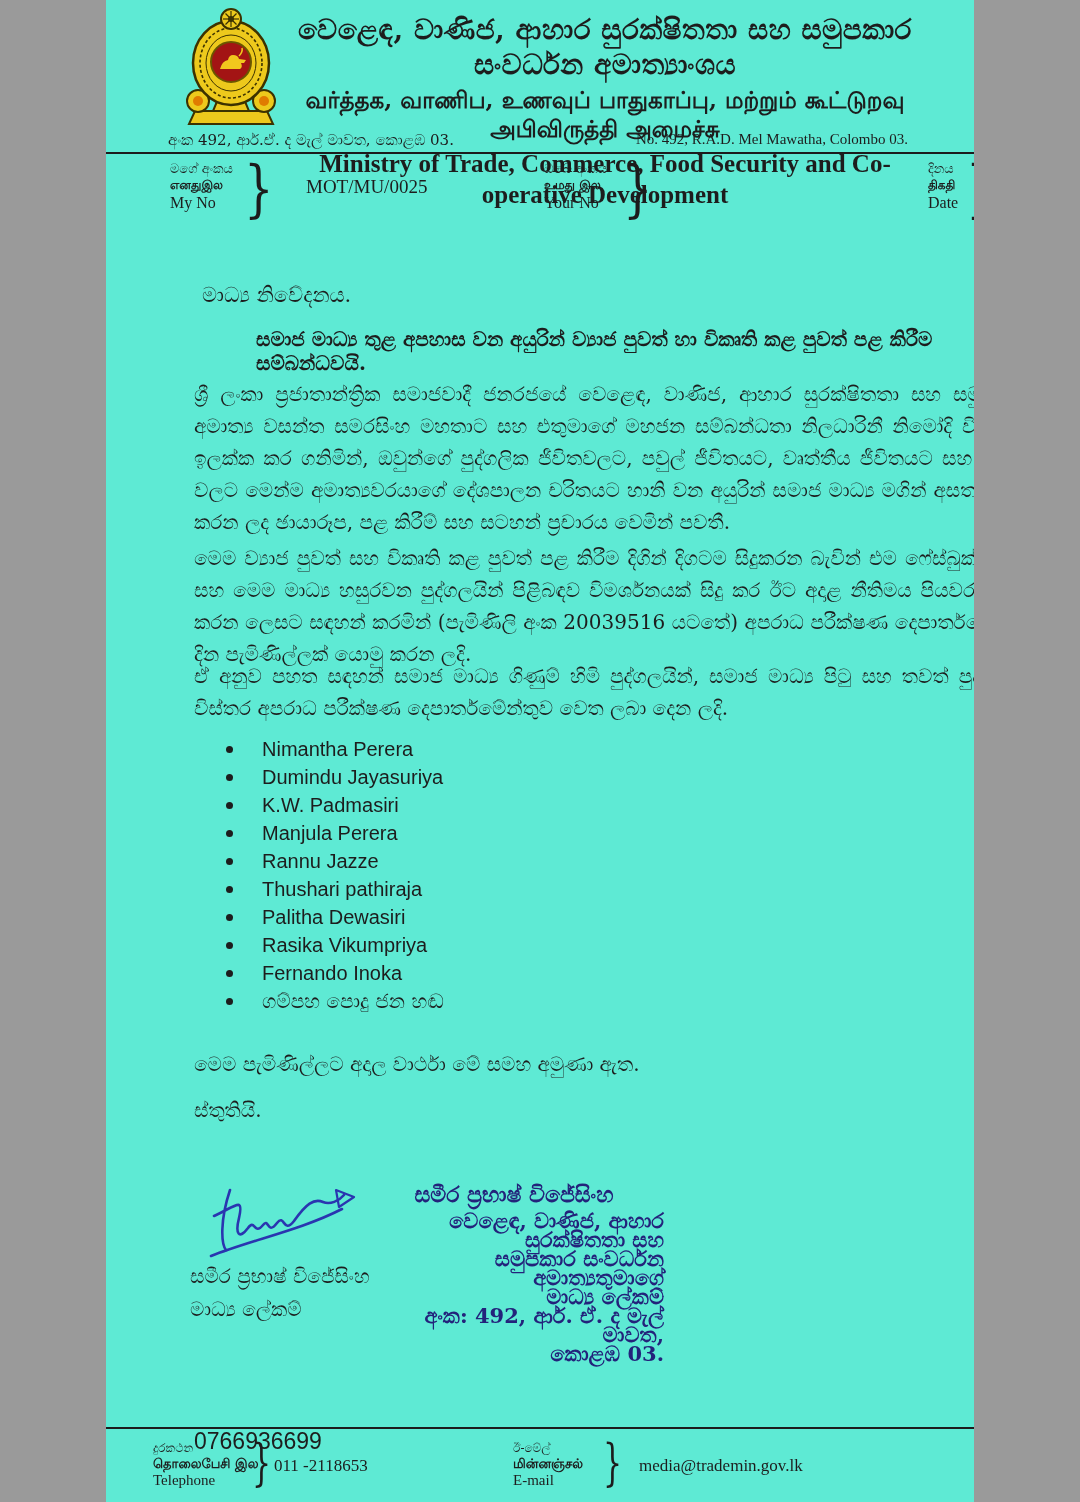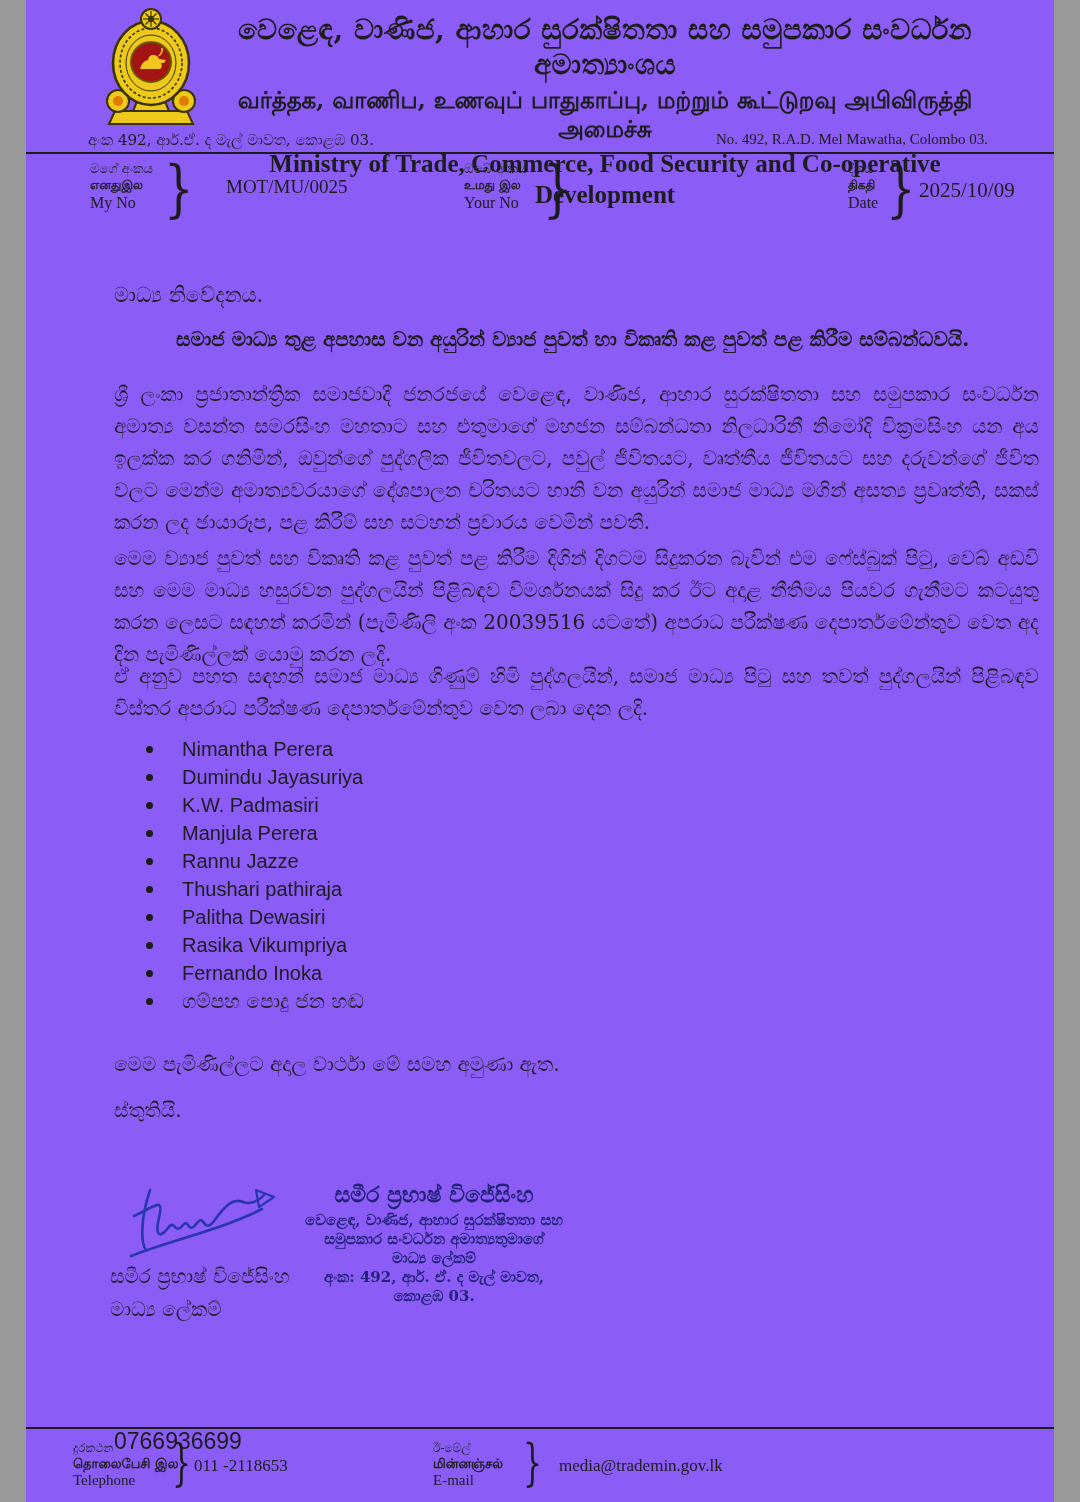--- a/index.html
+++ b/index.html
@@ -1,17 +1,17 @@
 <!DOCTYPE html>
 <html><head>
 <meta charset="utf-8">
 <style>
   html,body{margin:0;padding:0;background:#9a9a9a;}
   .page{
-    position:relative;width:1028px;height:1502px;background:#8b5cf6;
+    position:relative;width:868px;height:1502px;background:#5eead4;
     margin:0 auto;overflow:hidden;color:#1d1d1d;
     font-family:"DejaVu Serif","Liberation Serif",serif;
   }
   .abs{position:absolute;}
   
   .emblem{left:68px;top:6px;width:114px;height:120px;}
   .head-text{left:185px;right:55px;top:12px;text-align:center;line-height:1.25;}
   .head-si{font-size:28px;font-weight:bold;letter-spacing:.5px;}
   .head-ta{font-size:23px;font-weight:bold;margin-top:4px;}
   .head-en{font-size:25px;font-weight:bold;margin-top:4px;font-family:"Liberation Serif","DejaVu Serif",serif;}
@@ -25,37 +25,37 @@
   .rule-2{top:1427px;}
   
   .ref-labels{font-size:13px;line-height:17px;white-space:nowrap;}
   .ref-labels .l2{font-weight:bold;font-size:12px;}
   .ref-labels .l3{font-size:16px;font-family:"Liberation Serif","DejaVu Serif",serif;}
   .brace{font-family:"DejaVu Serif",serif;font-weight:400;color:#1c1c1c;
          transform-origin:left top;line-height:1;}
   .brace-big{font-size:62px;transform:scaleX(.75);}
   .ref-val{font-size:19px;white-space:nowrap;font-family:"Liberation Serif","DejaVu Serif",serif;}
   
-  .doc-title{left:88px;top:283px;font-size:21px;}
+  .doc-title{left:96px;top:283px;font-size:21px;}
   .doc-subject{left:150px;top:327px;font-size:20px;font-weight:bold;}
   .para{left:88px;width:925px;font-size:20px;line-height:32px;text-align:justify;}
   .p1{top:378px;}
   .p2{top:542px;}
   .p3{top:660px;}
   .list{left:120px;top:735px;font-family:"Liberation Sans","DejaVu Sans",sans-serif;font-size:20px;}
   .li{display:flex;align-items:center;height:28px;}
   .dot{width:7px;height:7px;border-radius:50%;background:#1d1d1d;margin-right:29px;flex:0 0 auto;}
   .closing{left:88px;top:1052px;font-size:20px;}
   .thanks{left:88px;top:1098px;font-size:20px;}
   
   .sig-scribble{left:100px;top:1178px;width:160px;height:95px;}
   .stamp{left:258px;top:1180px;width:300px;text-align:center;color:#23237b;
          font-weight:bold;line-height:19px;}
   .stamp-name{font-size:22px;line-height:28px;margin-bottom:3px;}
-  .stamp-line{font-size:15px;}
+  .stamp-line{font-size:21px;text-align:right;}
   .sig-name{left:84px;top:1264px;font-size:20px;}
   .sig-title{left:84px;top:1297px;font-size:20px;}
   .sig-org{left:88px;top:1326px;font-size:20px;}
   .sig-phone{left:88px;top:1428px;font-size:23px;font-family:"Liberation Sans","DejaVu Sans",sans-serif;}
   
   .foot-labels{font-size:12px;line-height:16px;white-space:nowrap;}
   .foot-labels .l2{font-weight:bold;font-size:13px;}
   .foot-labels .l3{font-size:15px;font-family:"Liberation Serif","DejaVu Serif",serif;}
   .brace-small{font-size:50px;transform:scaleX(.6);}
   .foot-val{font-size:17px;font-family:"Liberation Serif","DejaVu Serif",serif;white-space:nowrap;}

